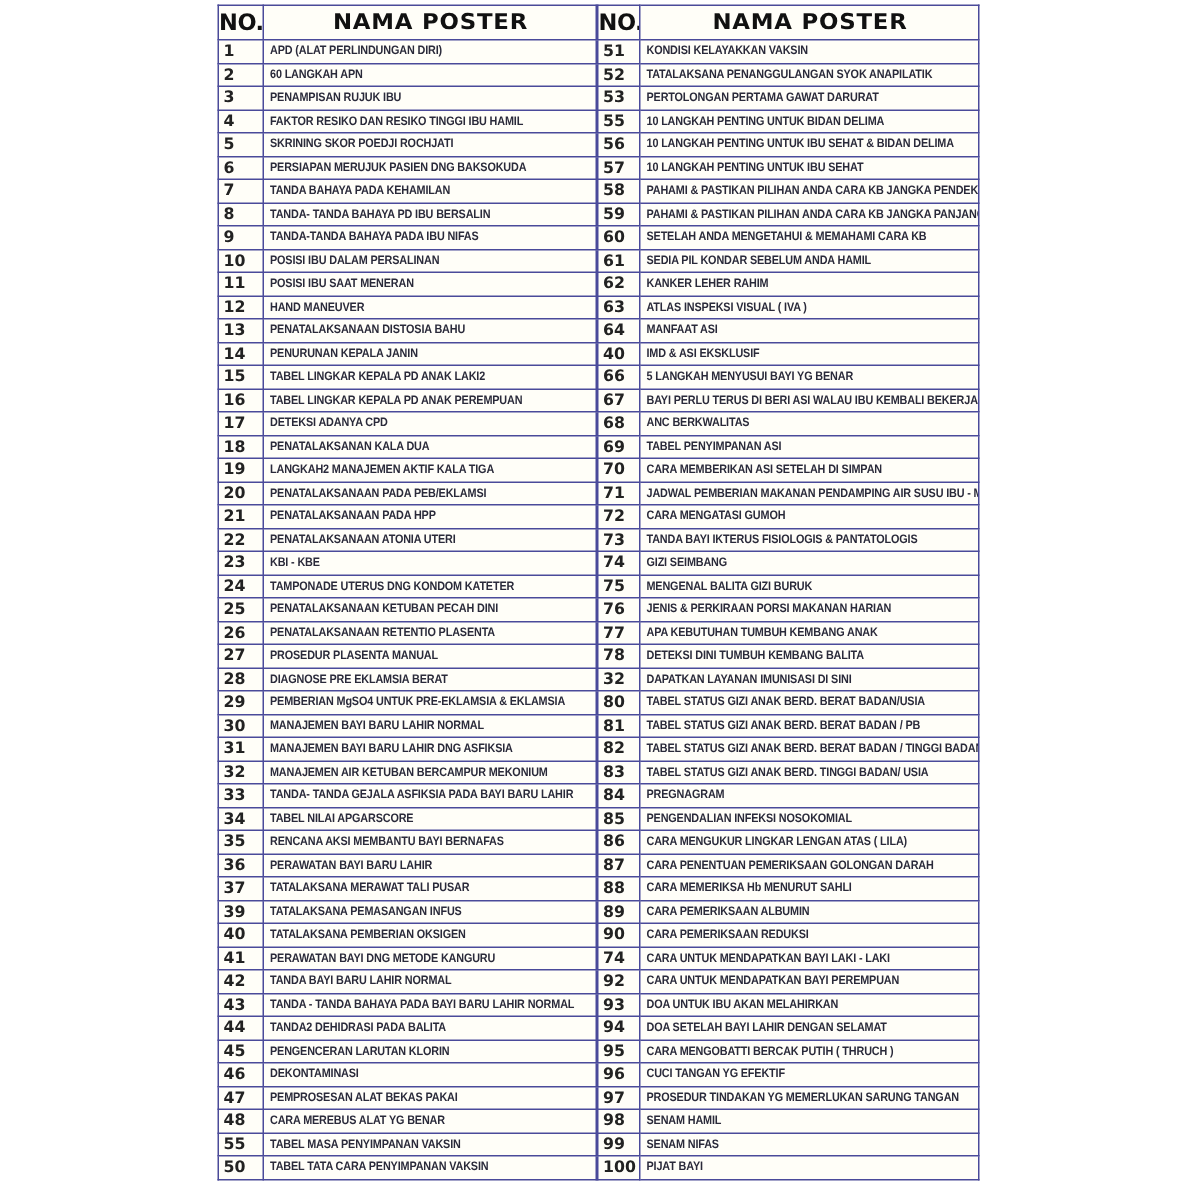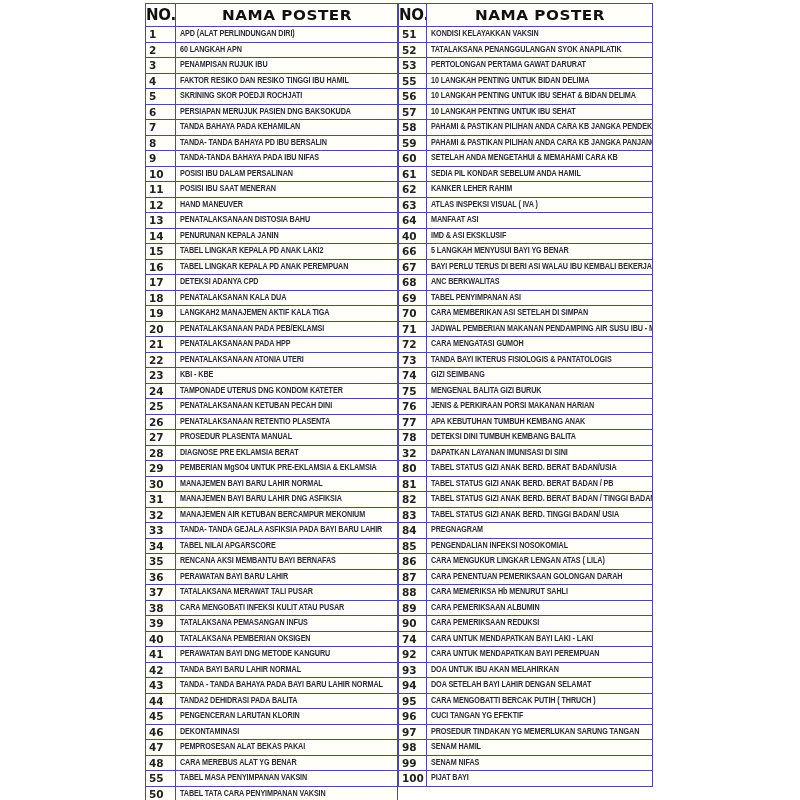--- a/index.html
+++ b/index.html
@@ -188,24 +188,20 @@
       </tr>
       <tr>
         <td class="no">36</td>
         <td class="name"><span>PERAWATAN BAYI BARU LAHIR</span></td>
       </tr>
       <tr>
         <td class="no">37</td>
         <td class="name"><span>TATALAKSANA MERAWAT TALI PUSAR</span></td>
       </tr>
       <tr>
-        <td class="no">38</td>
-        <td class="name"><span>CARA MENGOBATI INFEKSI KULIT ATAU PUSAR</span></td>
-      </tr>
-      <tr>
         <td class="no">39</td>
         <td class="name"><span>TATALAKSANA PEMASANGAN INFUS</span></td>
       </tr>
       <tr>
         <td class="no">40</td>
         <td class="name"><span>TATALAKSANA PEMBERIAN OKSIGEN</span></td>
       </tr>
       <tr>
         <td class="no">41</td>
         <td class="name"><span>PERAWATAN BAYI DNG METODE KANGURU</span></td>

